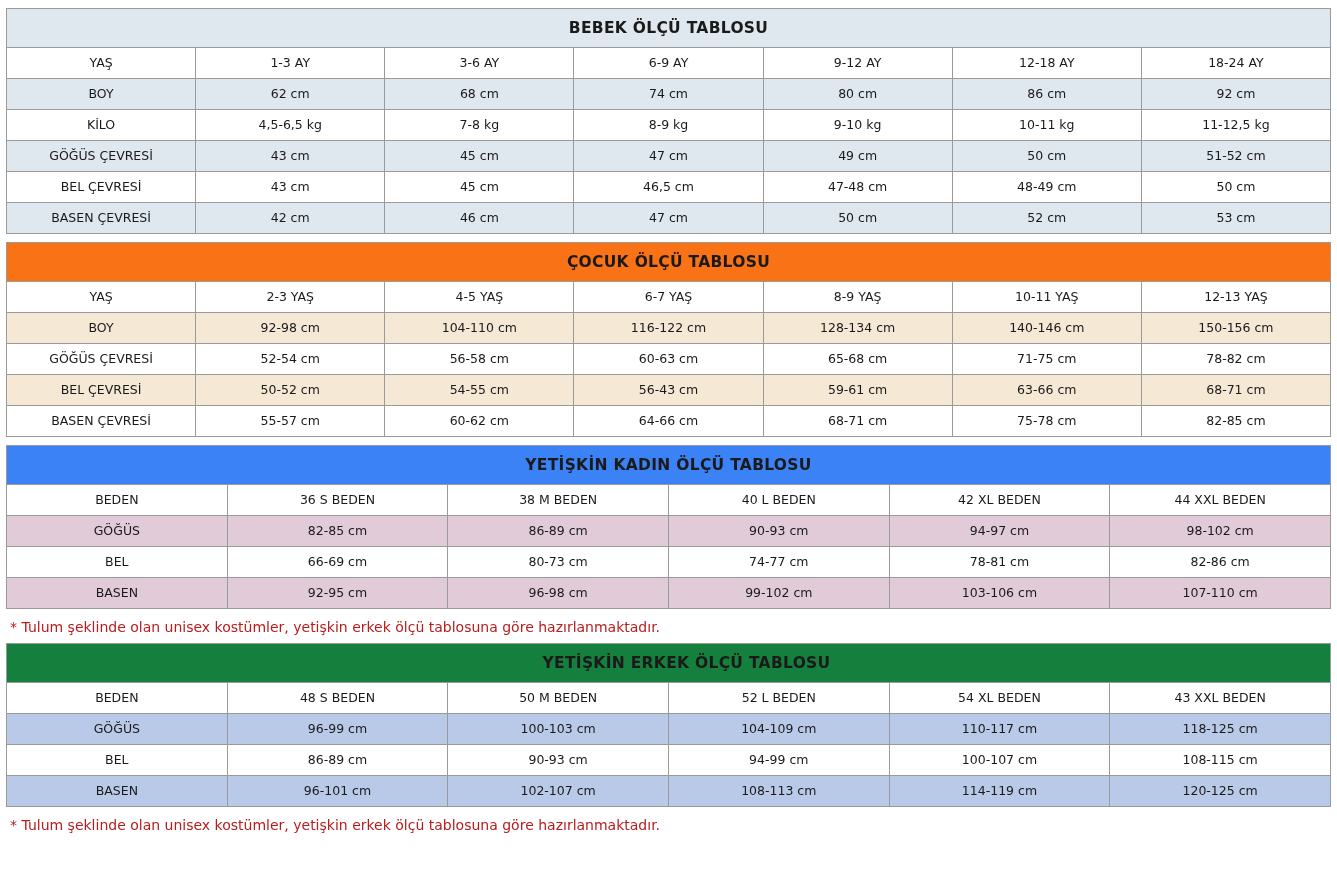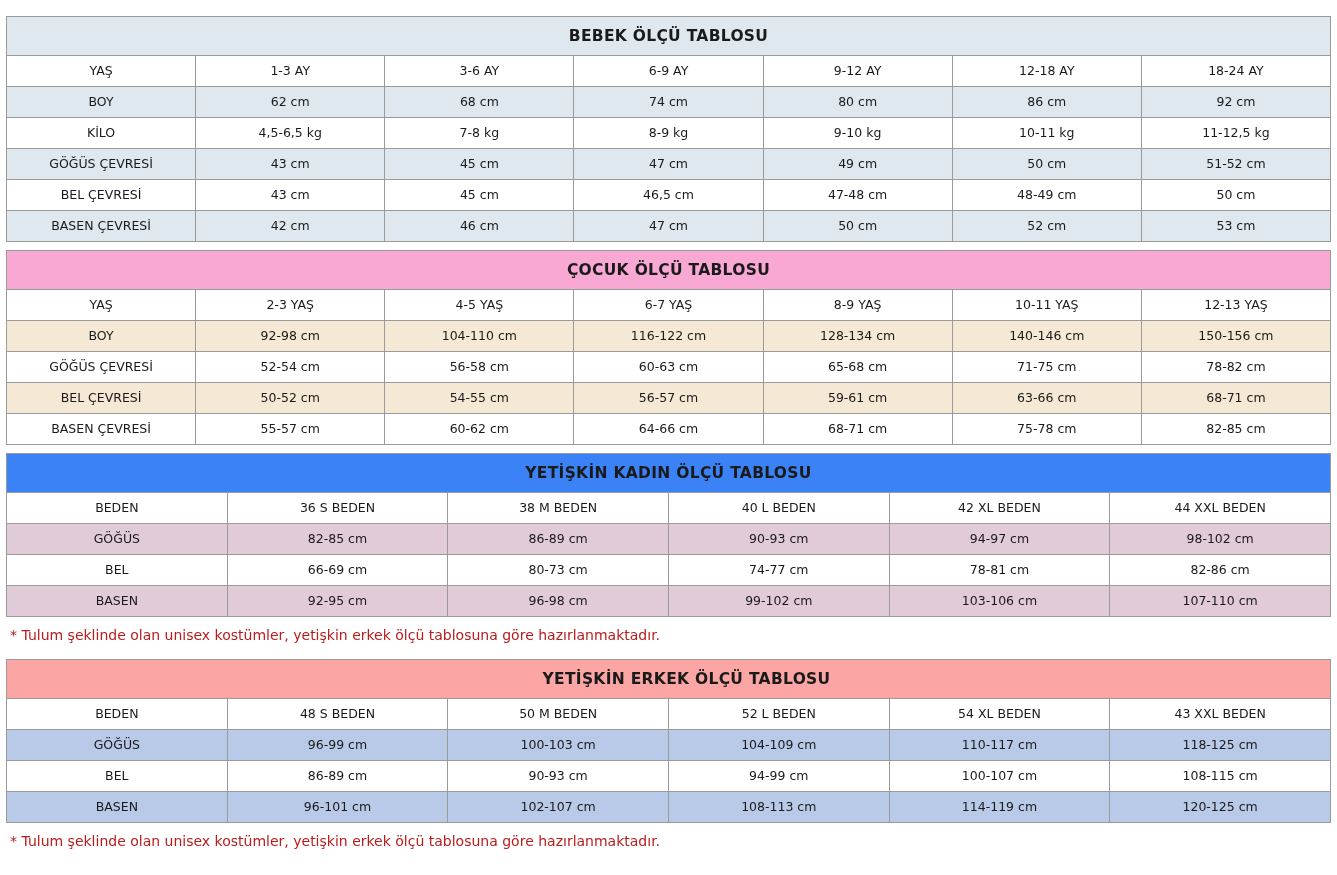--- a/index.html
+++ b/index.html
@@ -16,21 +16,21 @@
   }
   .page {
     width: 1337px;
     box-sizing: border-box;
     padding: 8px 6px 0 6px;
   }
   table {
     width: 1325px;
     border-collapse: collapse;
     table-layout: fixed;
-    margin: 8px 0 8px 0;
+    margin: 0 0 8px 0;
   }
   td, th {
     border: 1px solid #9a9a9a;
     text-align: center;
     font-weight: normal;
     padding: 0;
     height: 30px;
     line-height: 30px;
     white-space: nowrap;
     overflow: hidden;
@@ -53,31 +53,31 @@
     padding: 2px 2px 8px 4px;
     color: #b91c1c;
   }
 
   
   .t-baby .title-cell { background: #dfe8ee; }
   .t-baby .row-alt td { background: #dfe8ee; }
   .t-baby .row-plain td { background: #ffffff; }
 
   
-  .t-child .title-cell { background: #f9a8d4; }
+  .t-child .title-cell { background: #f97316; }
   .t-child .row-alt td { background: #f5e8d5; }
   .t-child .row-plain td { background: #ffffff; }
 
   
   .t-women .title-cell { background: #3b82f6; }
   .t-women .row-alt td { background: #e2cbd8; }
   .t-women .row-plain td { background: #ffffff; }
 
   
-  .t-men .title-cell { background: #fca5a5; padding-left: 36px; }
+  .t-men .title-cell { background: #15803d; padding-left: 36px; }
   .t-men .row-alt td { background: #b9cae8; }
   .t-men .row-plain td { background: #ffffff; }
 
   .col-first { width: 260px; }
   .t-women .col-first, .t-men .col-first { width: 228px; }
 </style>
 </head>
 <body>
 
 <div class="page">
@@ -173,21 +173,21 @@
       <td class="val">56-58 cm</td>
       <td class="val">60-63 cm</td>
       <td class="val">65-68 cm</td>
       <td class="val">71-75 cm</td>
       <td class="val">78-82 cm</td>
     </tr>
     <tr class="row-alt">
       <td class="lbl col-first">BEL ÇEVRESİ</td>
       <td class="val">50-52 cm</td>
       <td class="val">54-55 cm</td>
-      <td class="val">56-57 cm</td>
+      <td class="val">56-43 cm</td>
       <td class="val">59-61 cm</td>
       <td class="val">63-66 cm</td>
       <td class="val">68-71 cm</td>
     </tr>
     <tr class="row-plain">
       <td class="lbl col-first">BASEN ÇEVRESİ</td>
       <td class="val">55-57 cm</td>
       <td class="val">60-62 cm</td>
       <td class="val">64-66 cm</td>
       <td class="val">68-71 cm</td>

